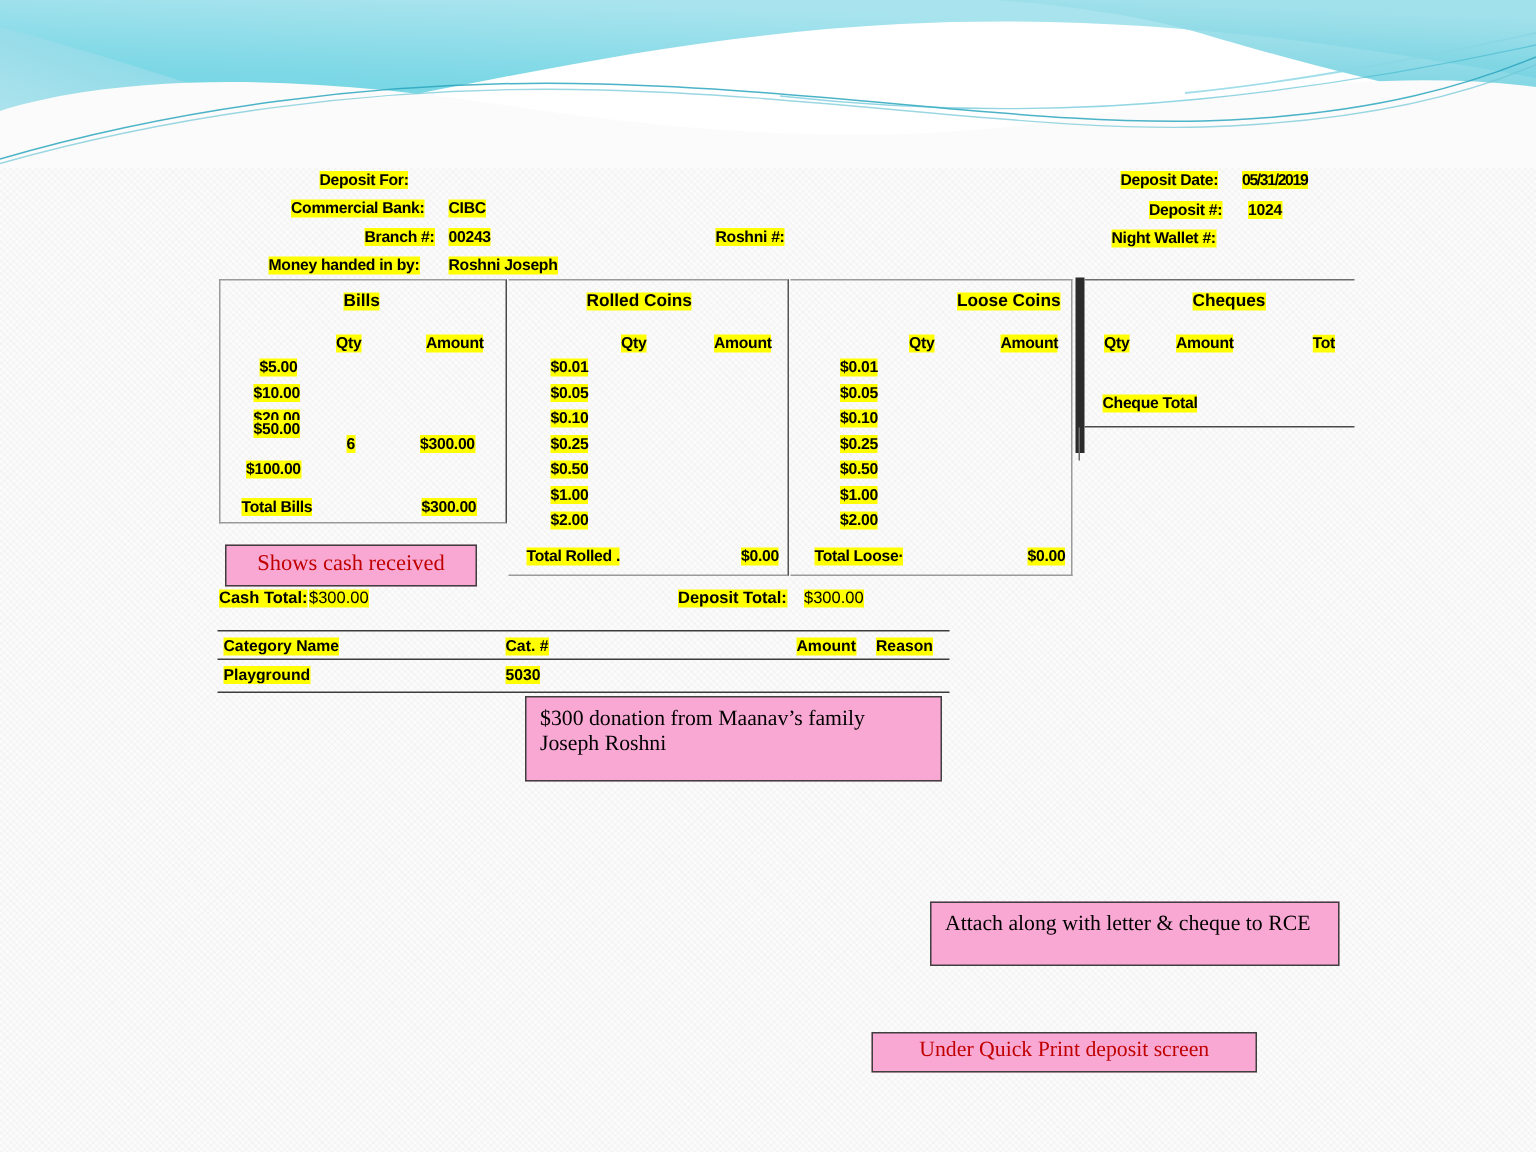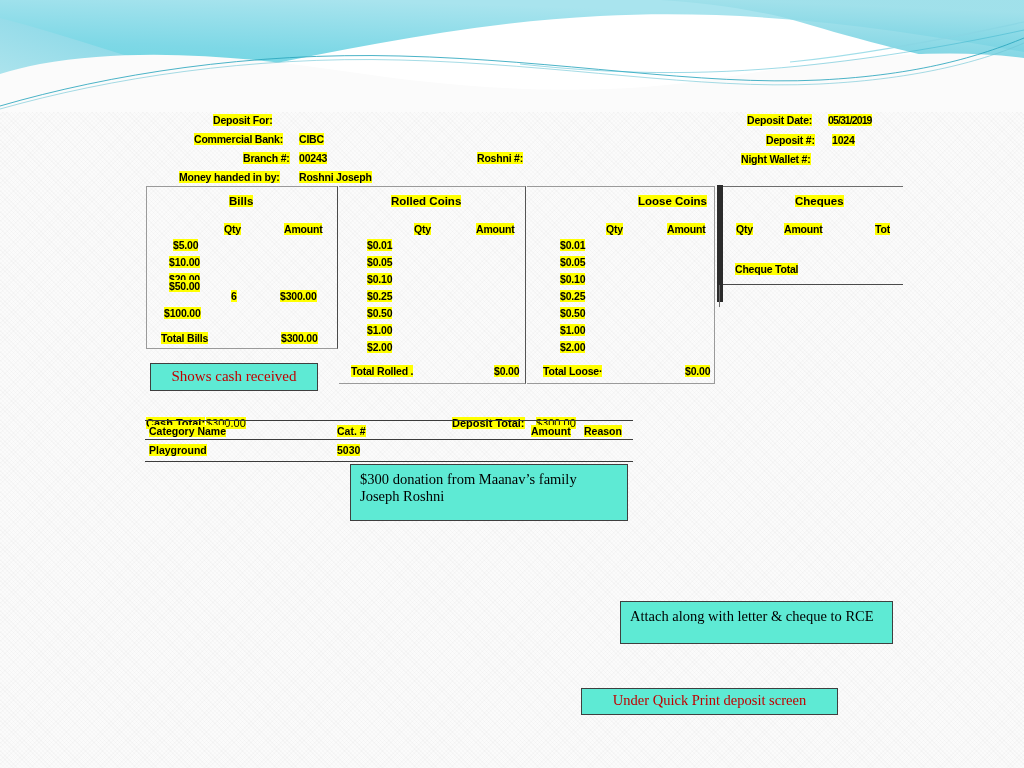--- a/index.html
+++ b/index.html
@@ -49,32 +49,32 @@
   .thickbar{position:absolute;left:717px;top:185px;width:6px;height:117px;background:#2b2b2b;}
   .thinstem{position:absolute;left:719px;top:285px;width:1.4px;height:22px;background:#6b6b6b;}
 
   .colhead{
     position:absolute;font-size:11.5px;font-weight:bold;white-space:nowrap;color:#000;
   }
   .cell{position:absolute;font-size:10.5px;font-weight:bold;white-space:nowrap;color:#000;
     line-height:13px;letter-spacing:-0.2px;}
 
   
-  .totline{position:absolute;font-size:11px;font-weight:bold;white-space:nowrap;color:#000;margin-top:24px;}
+  .totline{position:absolute;font-size:11px;font-weight:bold;white-space:nowrap;color:#000;}
 
   
   #cat{position:absolute;left:145px;top:420px;width:488px;height:44px;}
   #cat .row{position:absolute;left:0;width:488px;box-sizing:border-box;}
   #cat .hdr{top:0;height:20px;border-top:1.6px solid #3c3c3c;border-bottom:1.6px solid #3c3c3c;}
   #cat .dat{top:20px;height:22px;border-bottom:1.6px solid #3c3c3c;}
   #cat .c{position:absolute;font-size:10.5px;font-weight:bold;white-space:nowrap;color:#000;top:4px;}
   #cat .dat .c{top:4px;}
 
   
-  .callout{position:absolute;box-sizing:border-box;background:#5eead4;
+  .callout{position:absolute;box-sizing:border-box;background:#f9a8d4;
      border:1.2px solid #3f3f3f;font-family:"Liberation Serif",serif;
      color:#000;}
   .callout.red{color:#C00000;}
   .callout .txt{position:absolute;left:9px;top:6px;right:6px;font-size:14.5px;line-height:17px;white-space:pre-line;}
   .callout.center .txt{left:0;right:0;text-align:center;top:7px;}
 
   #cb-cash{left:150px;top:363px;width:168px;height:28px;}
   #cb-cash .txt{font-size:15px;left:0;right:0;text-align:center;top:4px;}
   #cb-note{left:350px;top:464px;width:278px;height:57px;}
   #cb-attach{left:620px;top:601px;width:273px;height:43px;}

